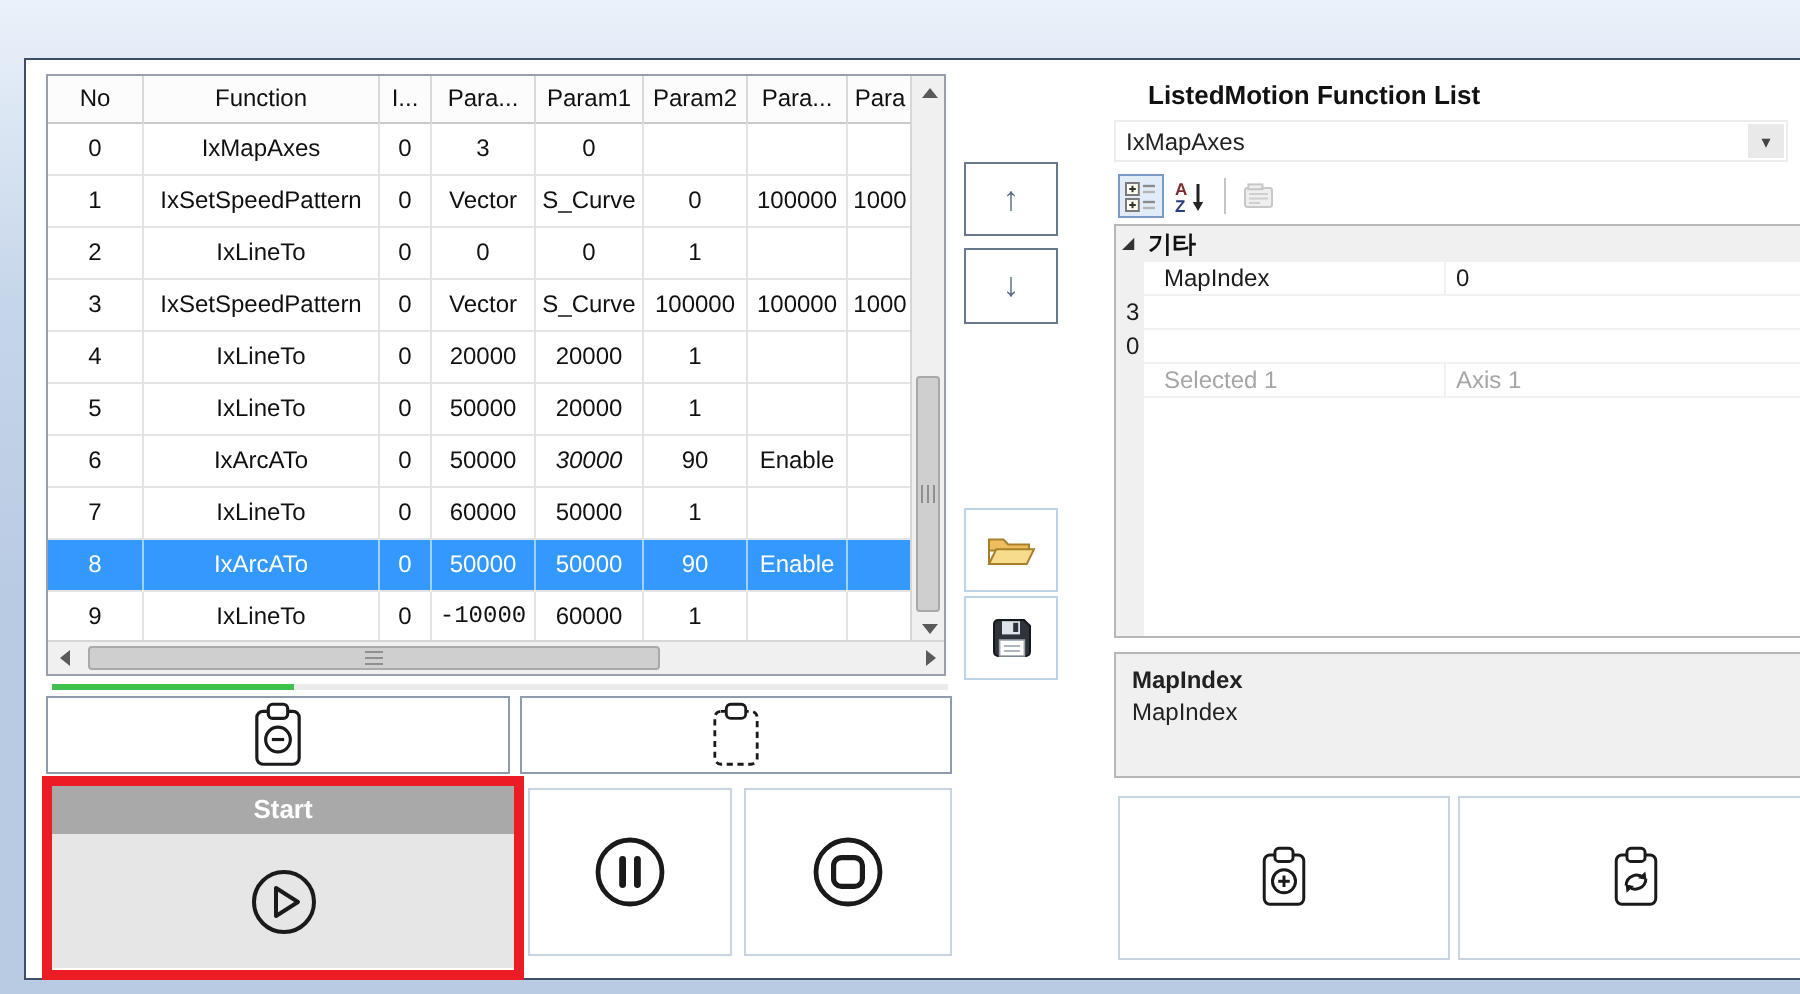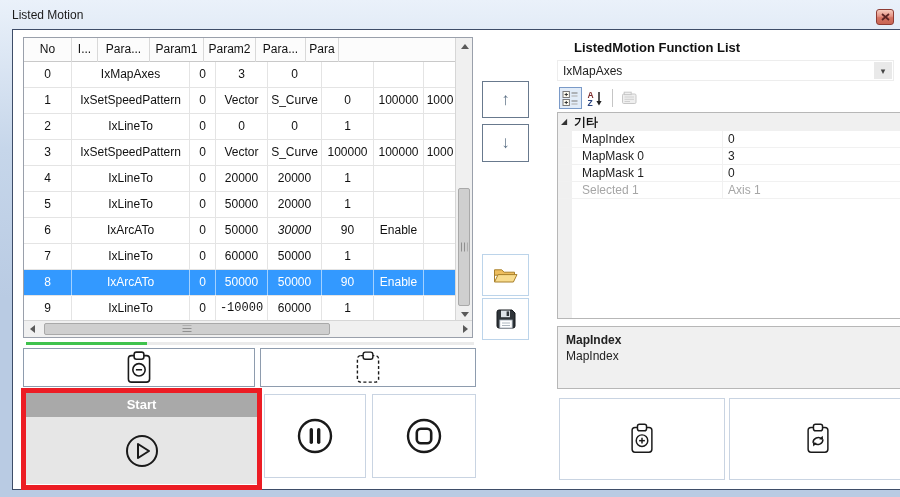--- a/index.html
+++ b/index.html
@@ -109,35 +109,27 @@
   .desc-title { font-weight:bold; margin-bottom:2px; }
 
   .btn-add     { left:546px; top:368px; width:166px; height:82px; border:1px solid #c9d4e2; }
   .btn-refresh { left:716px; top:368px; width:177px; height:82px; border:1px solid #c9d4e2; }
 </style>
 </head>
 <body>
 
 <div class="window">
 
-  <div class="titlebar">
-    <span class="win-title">Listed Motion</span>
-    <div class="close-btn">
-      <svg width="9" height="8" viewBox="0 0 9 8">
-        <line x1="1" y1="1" x2="8" y2="7" stroke="#5c2424" stroke-width="1.7"></line>
-        <line x1="8" y1="1" x2="1" y2="7" stroke="#5c2424" stroke-width="1.7"></line>
-      </svg>
-    </div>
-  </div>
 
   <div class="content">
 
     <div class="grid">
       <div class="grid-header" id="grid-header">
           <div class="hcell" style="width: 48px;">No</div>
+          <div class="hcell" style="width: 118px;">Function</div>
           <div class="hcell" style="width: 26px;">I...</div>
           <div class="hcell" style="width: 52px;">Para...</div>
           <div class="hcell" style="width: 54px;">Param1</div>
           <div class="hcell" style="width: 52px;">Param2</div>
           <div class="hcell" style="width: 50px;">Para...</div>
           <div class="hcell" style="width: 33px;">Para</div>
         </div>
       <div class="grid-body" id="grid-body">
           <div class="grow">
             <div class="cell" style="width: 48px;">0</div>
@@ -378,25 +370,23 @@
       <div class="pg-cat">
         <span class="pg-cat-glyph">◢</span>
         <span>기타</span>
       </div>
       <div id="pg-rows">
           <div class="pg-row">
             <div class="pg-name">MapIndex</div>
             <div class="pg-value">0</div>
           </div>
           <div class="pg-row">
-            <div class="pg-name">MapMask 0</div>
             <div class="pg-value">3</div>
           </div>
           <div class="pg-row">
-            <div class="pg-name">MapMask 1</div>
             <div class="pg-value">0</div>
           </div>
           <div class="pg-row ro">
             <div class="pg-name">Selected 1</div>
             <div class="pg-value">Axis 1</div>
           </div>
         </div>
     </div>
 
     <div class="desc">

